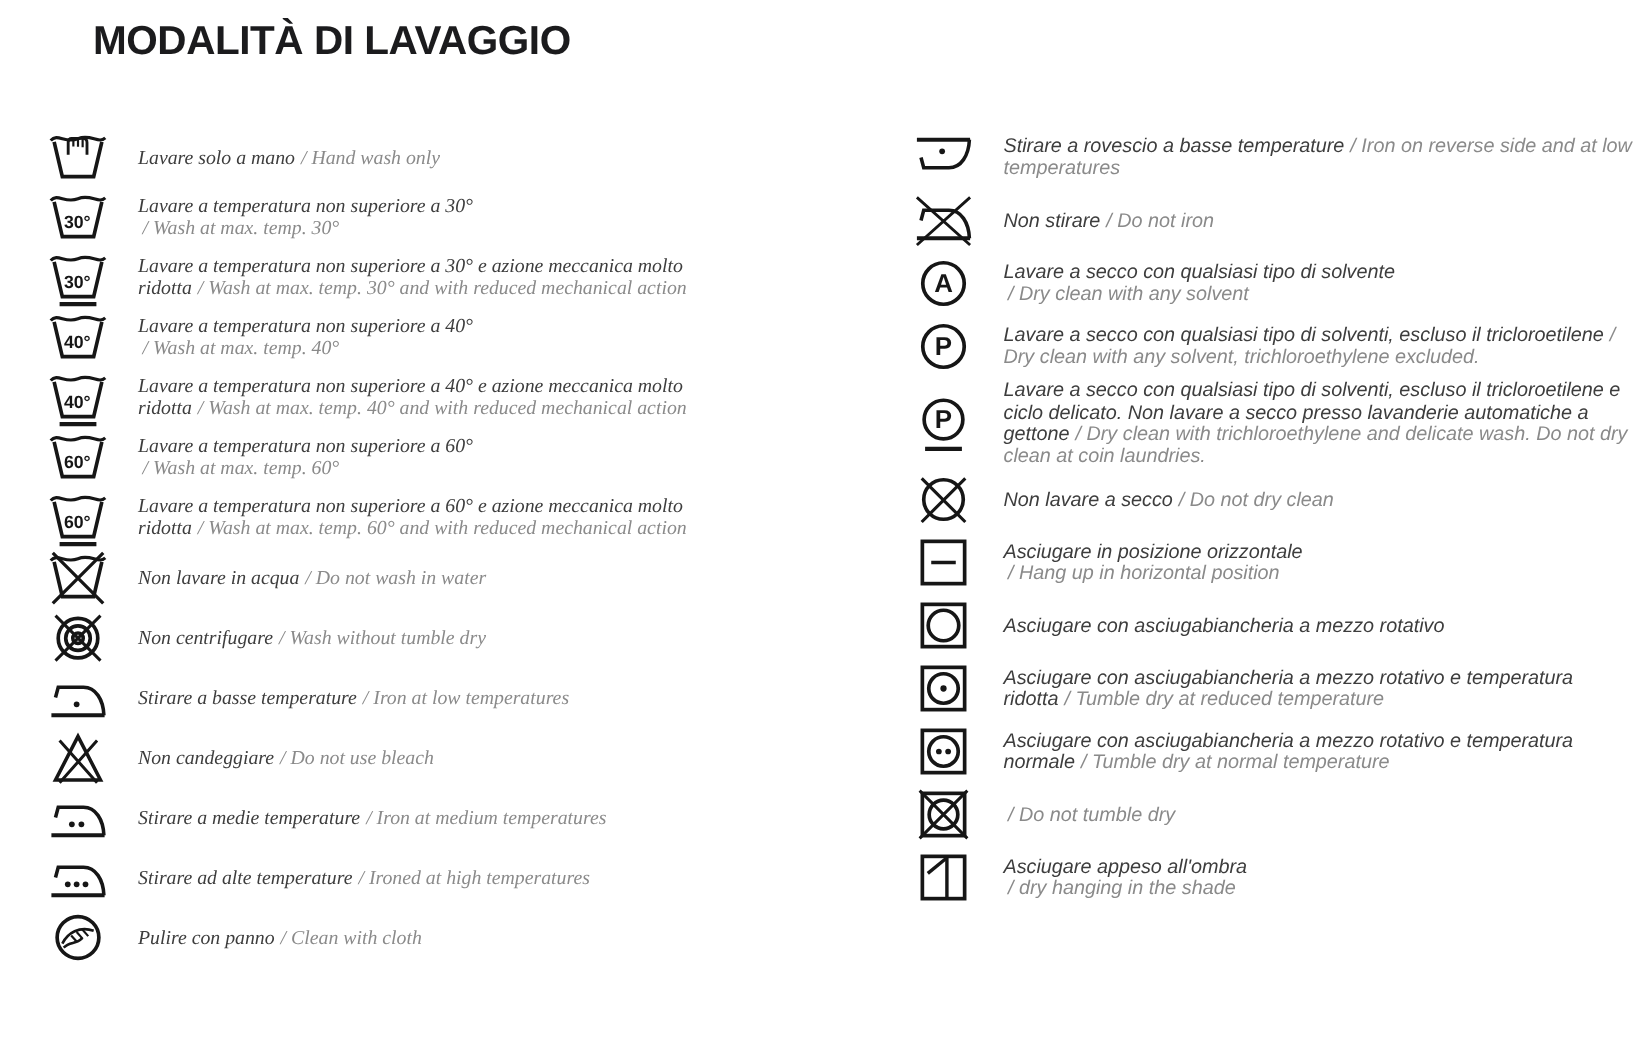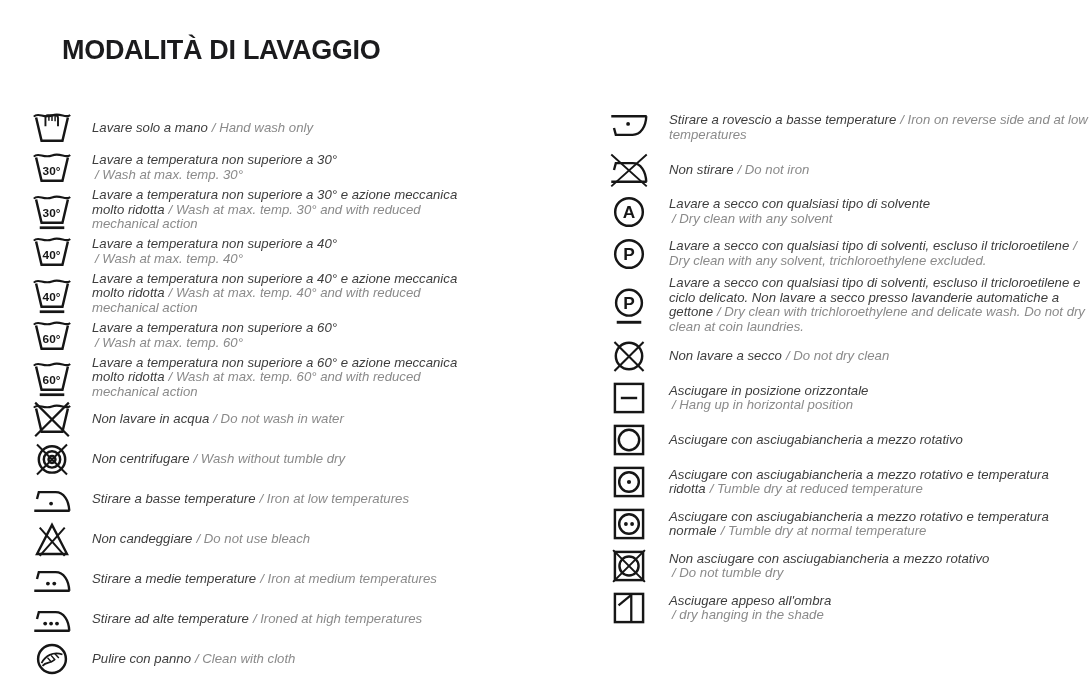--- a/index.html
+++ b/index.html
@@ -1,20 +1,20 @@
 <!DOCTYPE html>
 <html><head>
 <meta charset="utf-8">
 <style>
   html,body{margin:0;padding:0;}
   body{
     width:1090px;height:692px;background:#ffffff;overflow:hidden;
     font-family:"Liberation Sans",sans-serif;
   }
-  .page{padding:31px 0 0 30px;}
+  .page{padding:8px 0 0 30px;}
   .page-title{
     margin:4px 0 0 32px;
     font-size:27px;font-weight:bold;letter-spacing:-0.3px;
     color:var(--title-color,#1b1b1d);
   }
   .columns{display:flex;margin-top:42px;}
   .col{display:flex;flex-direction:column;}
   .col-left{width:577px;}
   .col-right{width:483px;}
   .row{display:flex;align-items:center;gap:18px;margin-bottom:0;}
@@ -22,21 +22,21 @@
   .icon{
     width:44px;min-width:44px;height:40px;
     display:flex;align-items:flex-end;justify-content:center;
   }
   .icon svg{display:block;}
   svg text{font-family:"Liberation Sans",sans-serif;}
   .txt{
     margin:0;font-style:italic;font-size:13.2px;line-height:14.6px;
     color:var(--it-color,#3d3d3d);
   }
-  .col-left .txt{width:392px;}
+  .col-left .txt{width:392px;font-family:Liberation Serif, serif;}
   .col-right .txt{width:420px;}
   .en{color:var(--en-color,#8a8a8a);margin-left:4px;}
   .en.block{display:block;margin-left:3px;}
 </style>
 </head>
 <body style="--title-color: #1b1b1d; --it-color: #3d3d3d; --en-color: #8a8a8a;">
 
 <div class="page">
   <h1 class="page-title">MODALITÀ DI LAVAGGIO</h1>
   <div class="columns">
@@ -290,21 +290,21 @@
           <p class="txt"><span class="it">Asciugare con asciugabiancheria a mezzo rotativo e temperatura normale</span><span class="en">/ Tumble dry at normal temperature</span></p>
         </div>
         <div class="row">
           <span class="icon">
             <svg width="40" height="40" viewBox="0 0 44 44">
               <rect x="6.5" y="6.5" width="31" height="31" stroke="#161616" stroke-width="2.7" fill="none"></rect>
               <circle cx="22" cy="22" r="10.5" stroke="#161616" stroke-width="2.7" fill="none"></circle>
               <path d="M4.5 4.5 39.5 39.5M39.5 4.5 4.5 39.5" stroke="#161616" stroke-width="2.2" fill="none"></path>
             </svg>
           </span>
-          <p class="txt"><span class="it">Non asciugare con asciugabiancheria a mezzo rotativo</span><span class="en block">/ Do not tumble dry</span></p>
+          <p class="txt"><span class="en block">/ Do not tumble dry</span></p>
         </div>
         <div class="row">
           <span class="icon">
             <svg width="40" height="40" viewBox="0 0 44 44">
               <rect x="6.5" y="6.5" width="31" height="31" stroke="#161616" stroke-width="2.7" fill="none"></rect>
               <path d="M24.5 7.5V37" stroke="#161616" stroke-width="2.5" fill="none"></path>
               <path d="M24.5 7.5 10.5 19" stroke="#161616" stroke-width="2.5" fill="none"></path>
             </svg>
           </span>
           <p class="txt"><span class="it">Asciugare appeso all'ombra</span><span class="en block">/ dry hanging in the shade</span></p>

